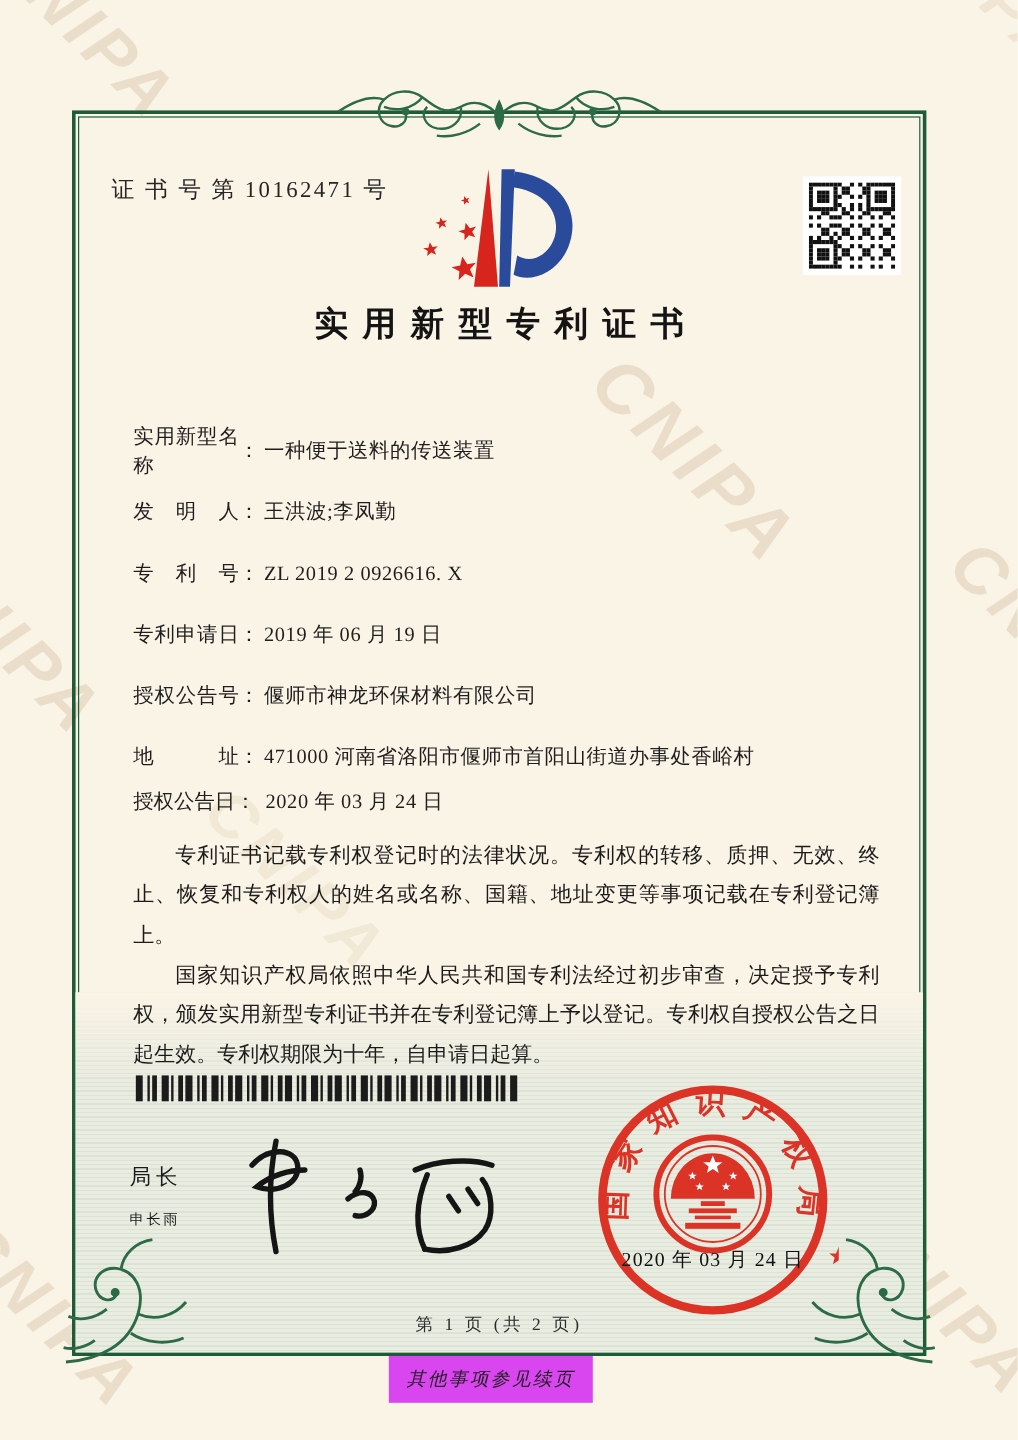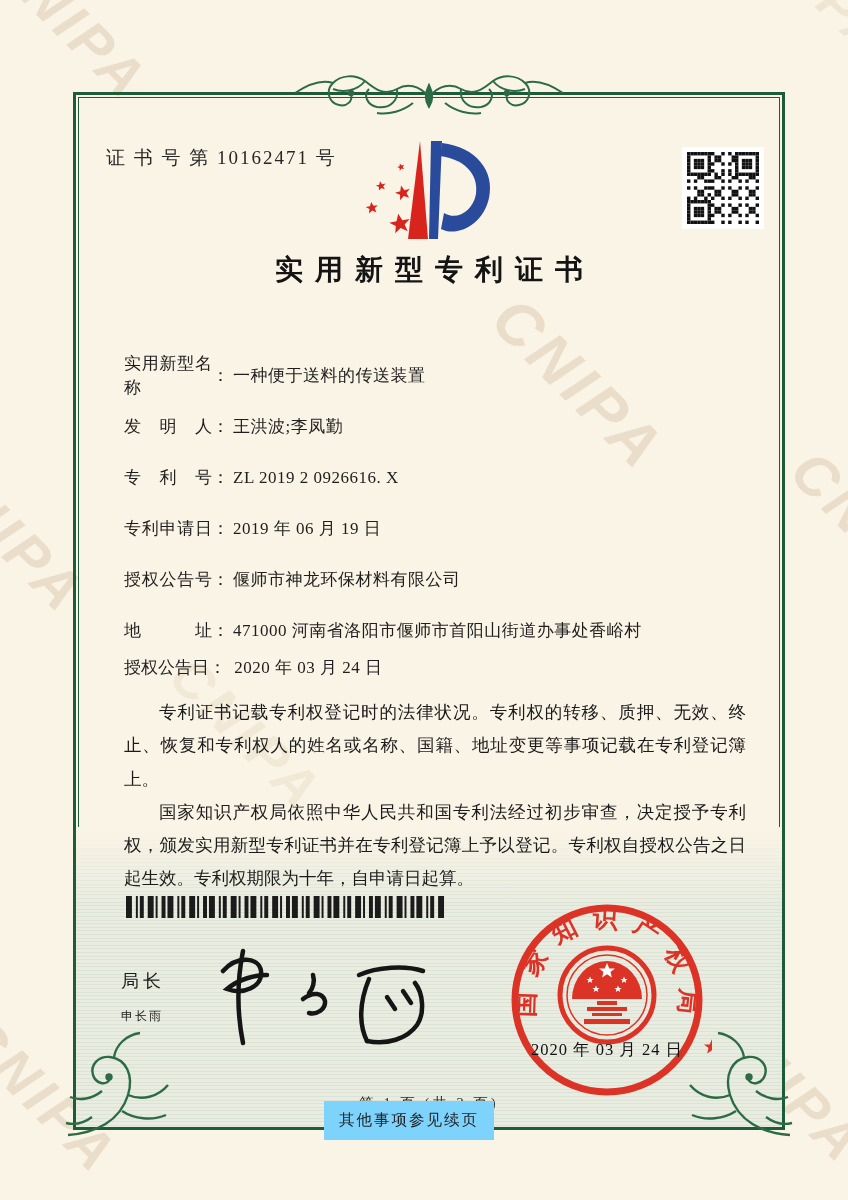--- a/index.html
+++ b/index.html
@@ -6,21 +6,21 @@
   body{width:848px;height:1200px;overflow:hidden;
        font-family:"Liberation Serif","DejaVu Serif",serif;}
   .page{position:relative;width:848px;height:1200px;background:#FAF4E6;}
 
   
   .wm{position:absolute;font-family:"Liberation Sans","DejaVu Sans",sans-serif;
       font-weight:bold;font-style:italic;color:rgba(201,178,142,.32);
       transform:rotate(45deg);letter-spacing:5px;white-space:nowrap;z-index:0;}
 
   
-  .frame{position:absolute;left:73px;top:92px;width:712px;height:1038px;
+  .frame{position:absolute;left:60px;top:92px;width:712px;height:1038px;
          border:3px solid #1E5B39;box-sizing:border-box;z-index:1;}
   .frame::before{content:"";position:absolute;inset:2px;border:1px solid #1E5B39;pointer-events:none;}
 
   .guilloche{position:absolute;left:0;right:0;bottom:0;height:300px;
      background:repeating-linear-gradient(180deg,#E9ECE1 0px,#E9ECE1 2.5px,#DDE3D4 2.5px,#DDE3D4 3.6px);}
   .guilloche::before{content:"";position:absolute;left:0;right:0;top:0;height:78px;
      background:linear-gradient(180deg,#FAF4E6,rgba(250,244,230,0));}
 
   .orn{position:absolute;z-index:4;}
   .orn-top{left:50%;top:-32px;transform:translateX(-50%);}
@@ -52,22 +52,22 @@
   .sig-name{position:absolute;left:45px;top:913px;font-size:12px;color:#1B1B1B;letter-spacing:2px;z-index:5;}
   .sig-hand{position:absolute;left:128px;top:846px;z-index:5;}
 
   .seal{position:absolute;left:426px;top:800px;z-index:5;opacity:.95;}
   .seal-date{position:absolute;left:426px;top:944px;width:210px;text-align:center;
       font-size:16.5px;color:#111;z-index:6;letter-spacing:1px;}
 
   .page-info{position:absolute;left:0;top:999px;width:100%;text-align:center;
       font-size:14.5px;color:#2B2B2B;letter-spacing:3px;z-index:6;}
 
-  .footer-note{position:absolute;left:324px;top:1101px;background:#7dd3fc;
-      padding:9px 15px;font-size:15.5px;color:#1F1F1F;letter-spacing:2px;z-index:2;}
+  .footer-note{position:absolute;left:324px;top:1130px;background:#d946ef;
+      padding:9px 15px;font-size:15.5px;color:#1F1F1F;letter-spacing:2px;z-index:2;font-style:italic;}
 </style>
 </head>
 <body>
 
 <div class="page">
 
   <div class="wm" style="left:-28px;top:-12px;font-size:56px;">CNIPA</div>
   <div class="wm" style="left:726px;top:-46px;font-size:52px;color:rgba(201,178,142,.22);">CNIPA</div>
   <div class="wm" style="left:472px;top:348px;font-size:62px;">CNIPA</div>
   <div class="wm" style="left:-96px;top:498px;font-size:58px;">CNIPA</div>

